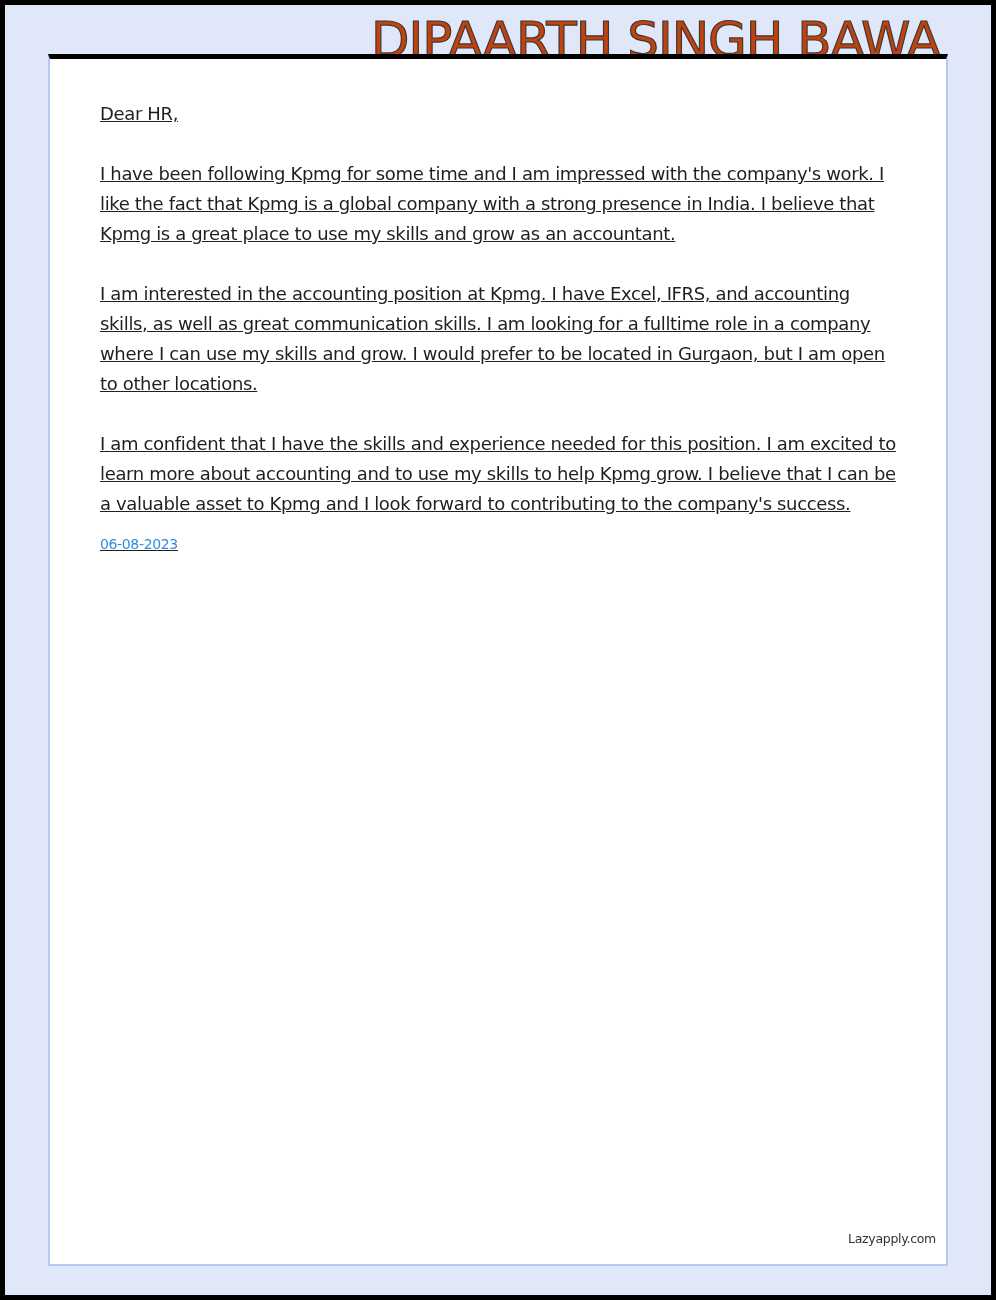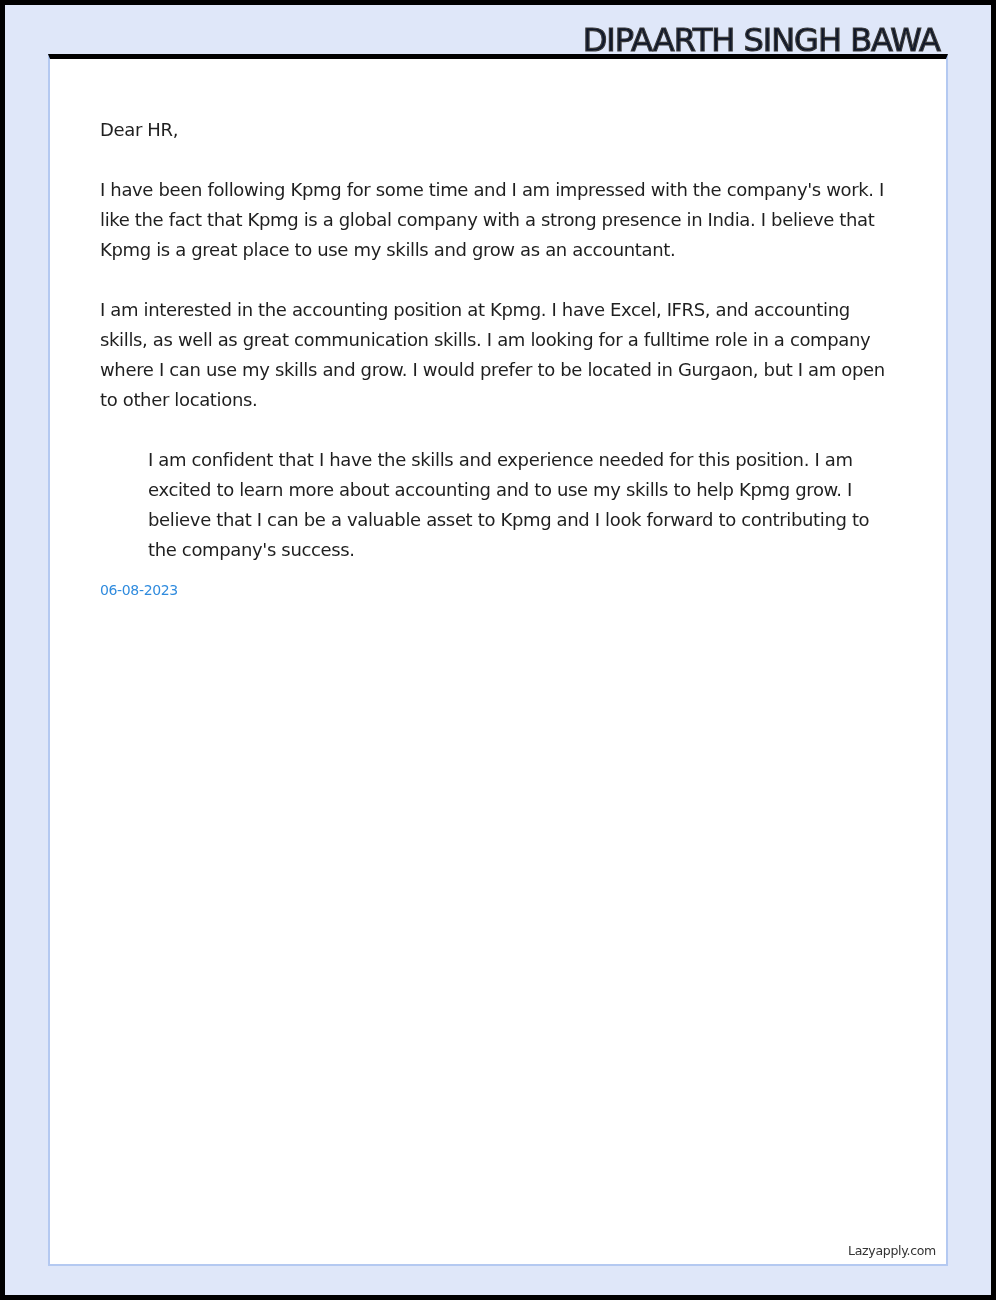--- a/index.html
+++ b/index.html
@@ -10,46 +10,47 @@
     position: relative;
     overflow: hidden;
   }
   .frame {
     position: absolute; left: 5px; top: 5px; right: 5px; bottom: 5px;
     background: #dfe7f9;
   }
   .name {
     position: absolute; right: 51px; top: 13px;
     font-family: "DejaVu Sans", sans-serif;
-    font-size: 32px; letter-spacing: -1px;
-    color: #0f172a;
+    font-size: 50px; letter-spacing: -1px;
+    color: #c2410c;
     -webkit-text-stroke: 1.2px #3a3a3a;
     line-height: 44px;
     white-space: nowrap;
   }
   .card {
     position: absolute; left: 43px; top: 49px;
     width: 896px; height: 1205px;
     background: #fff;
     border-top: 5px solid #000;
     border-left: 2px solid #b4c9f1;
     border-right: 2px solid #b4c9f1;
     border-bottom: 2px solid #b4c9f1;
   }
   .content {
-    position: absolute; left: 50px; top: 56px; width: 800px;
+    position: absolute; left: 50px; top: 40px; width: 800px;
     color: #1f1f1f; font-size: 18px; line-height: 30px;
     letter-spacing: -0.35px;
+    text-decoration: underline;
   }
   .content p { margin: 0 0 30px 0; }
   .content p.greeting { margin-bottom: 30px; }
-  .content p.last { margin-bottom: 10px; margin-left: 48px; }
+  .content p.last { margin-bottom: 10px; }
   .date { color: #2f8bde; font-size: 14px; line-height: 30px; }
   .footer {
-    position: absolute; right: 10px; bottom: 4px;
+    position: absolute; right: 10px; bottom: 16px;
     font-size: 12.5px; color: #333; line-height: 18px;
     letter-spacing: -0.3px;
   }
 </style>
 </head>
 <body>
 
 <div class="frame">
   <div class="name">DIPAARTH SINGH BAWA</div>
 

